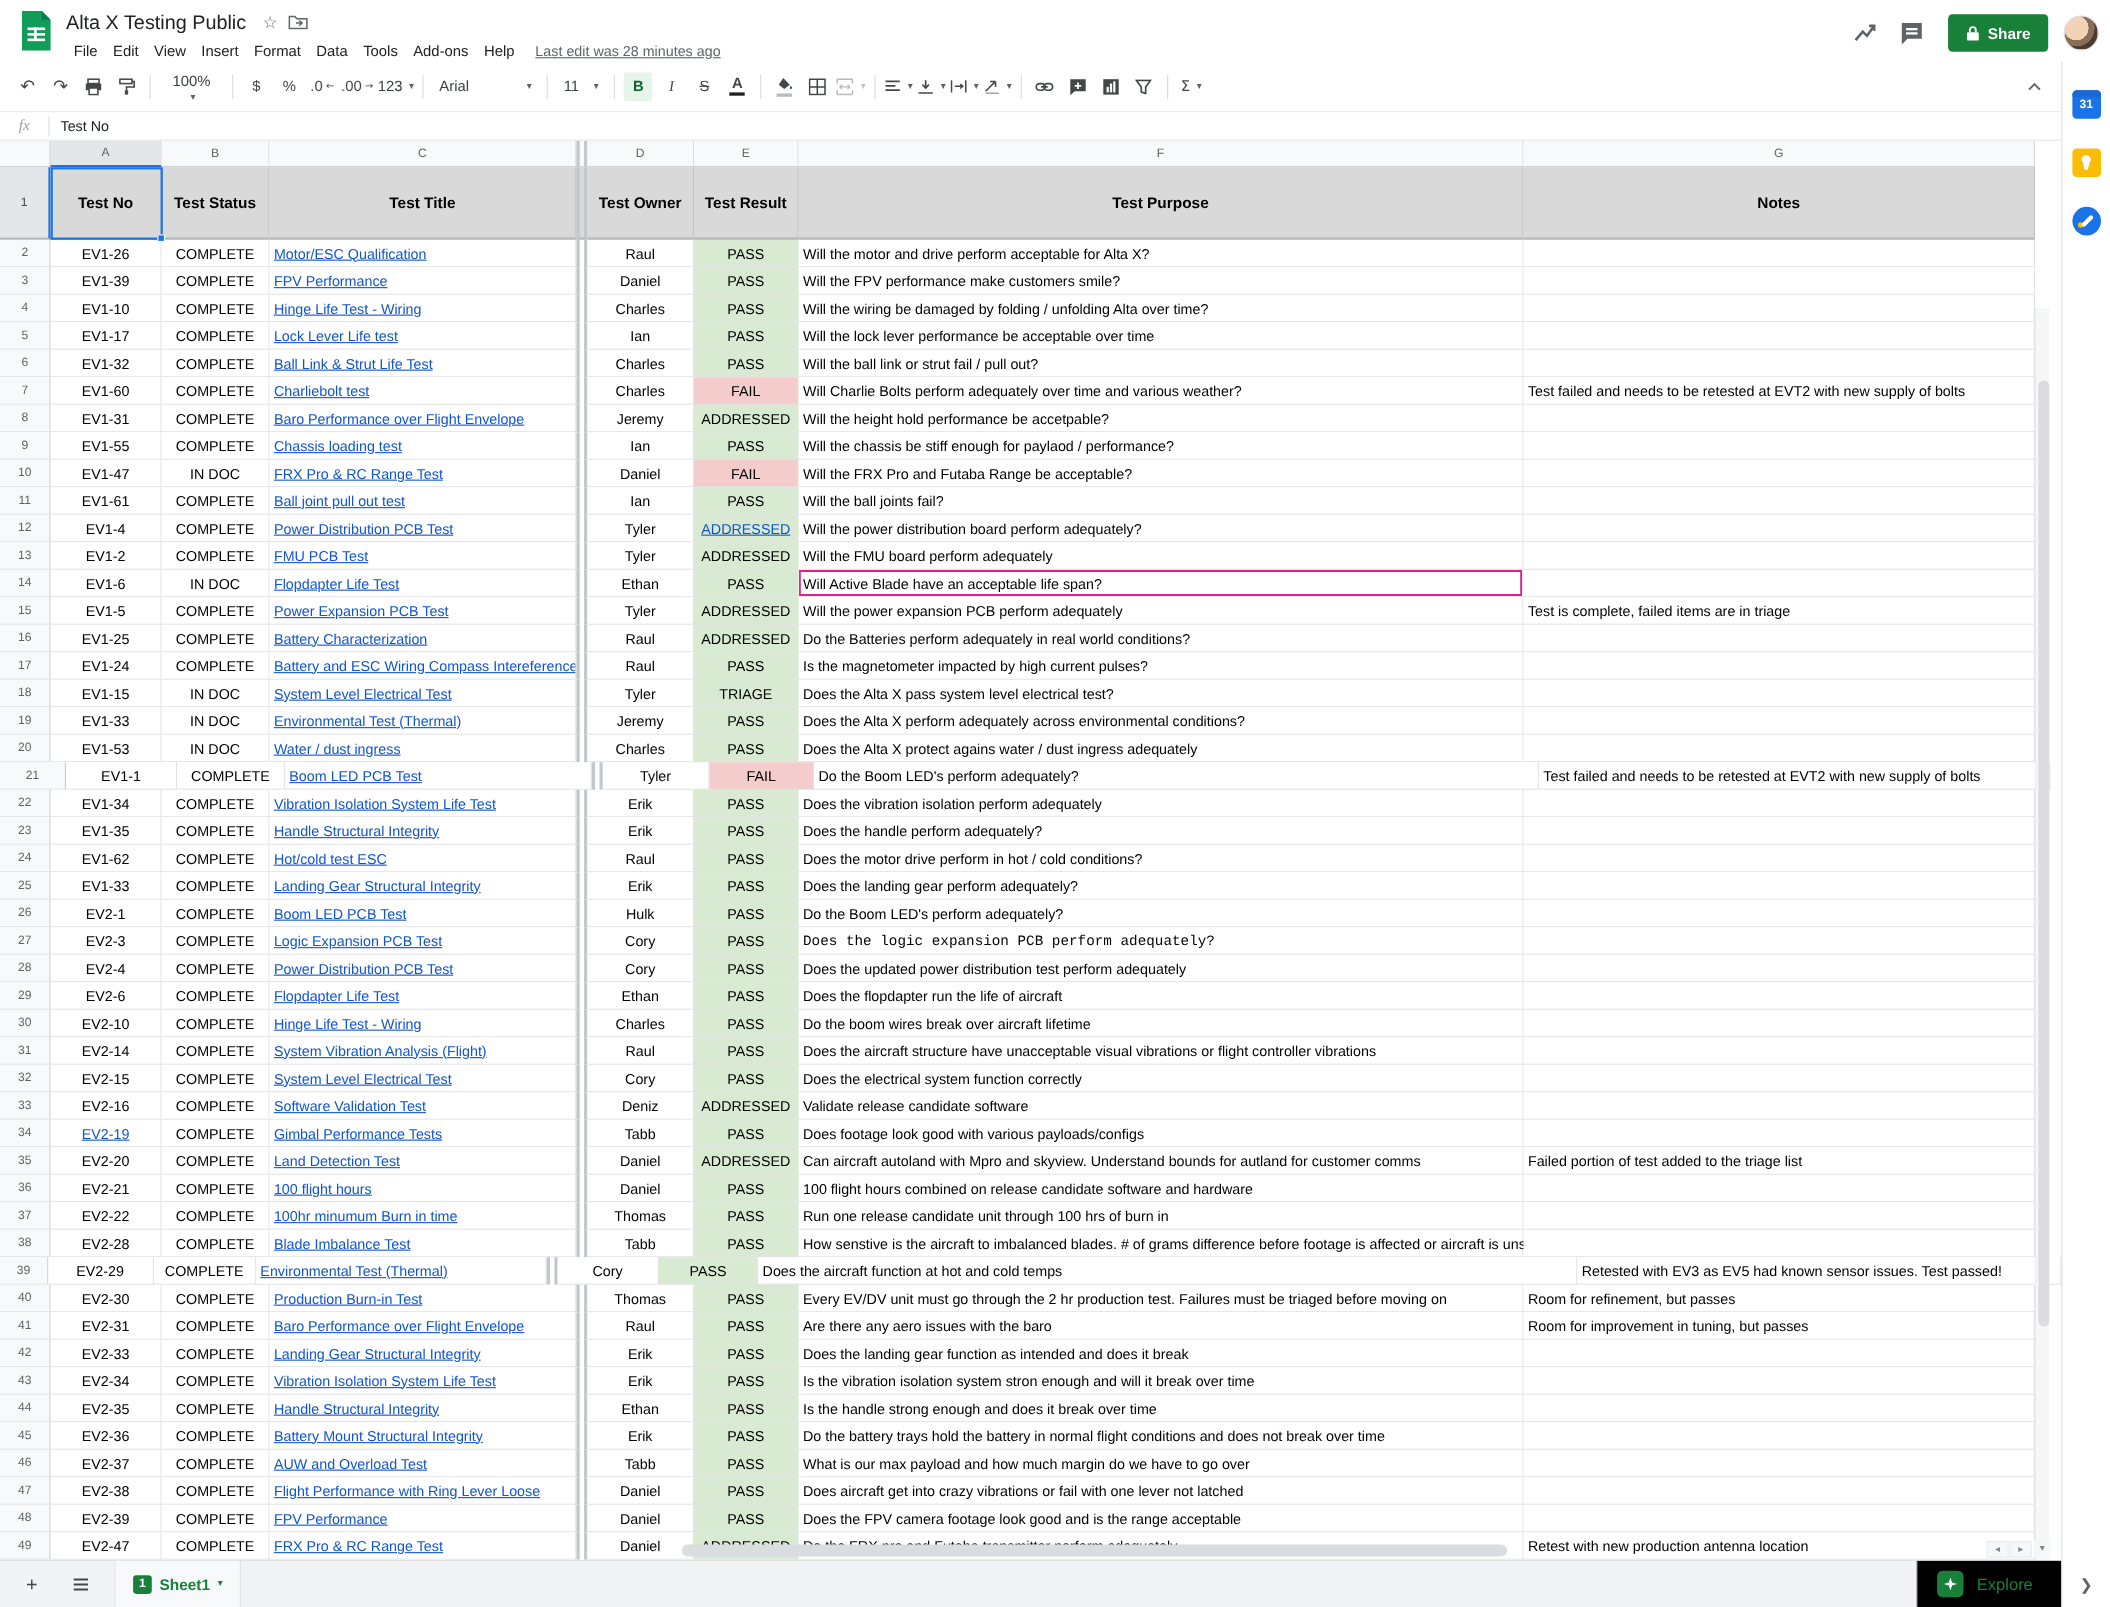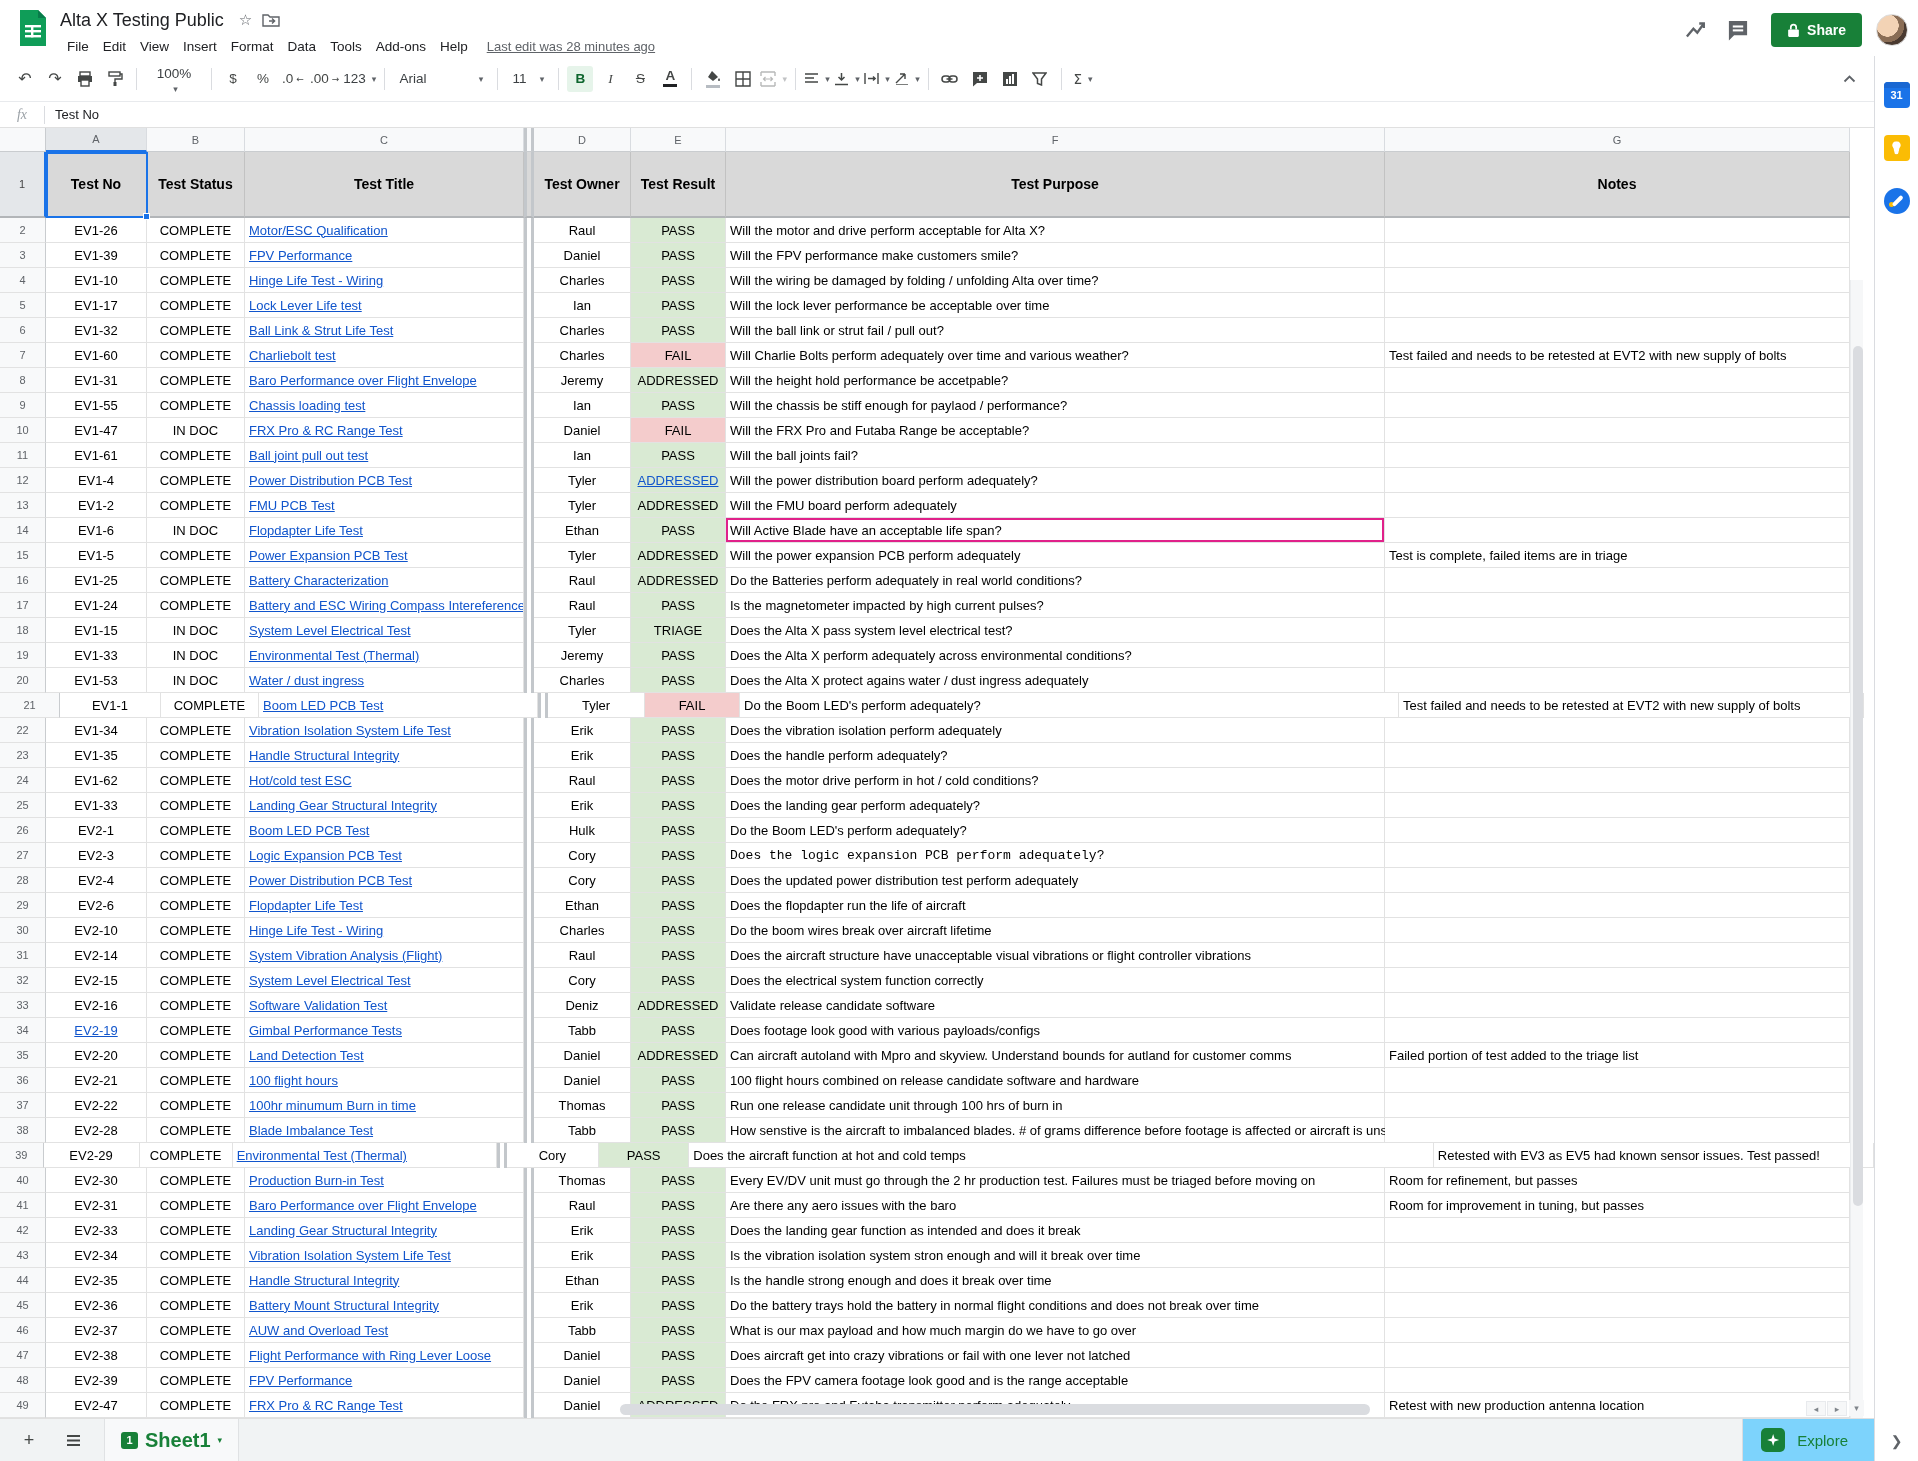--- a/index.html
+++ b/index.html
@@ -87,24 +87,24 @@
     font-size:9px; display:flex; align-items:center; justify-content:center; border:1px solid #e8eaed; }
 
   
   .bottombar { height:43px; background:#f1f3f4; border-top:1px solid #e0e0e0; display:flex; align-items:center; }
   .bb-btn { width:30px; height:30px; display:flex; align-items:center; justify-content:center;
     color:#444746; font-size:18px; margin-left:14px; border-radius:50%; }
   .sheet-tab { display:flex; align-items:center; gap:7px; background:#f8f9fa; height:100%;
     padding:0 16px; margin-left:16px; border-left:1px solid #e0e2e4; border-right:1px solid #e0e2e4; }
   .tab-badge { width:17px; height:17px; background:var(--green); color:#fff; border-radius:3px;
     font-size:11px; font-weight:bold; display:flex; align-items:center; justify-content:center; }
-  .tab-label { color:var(--green); font-size:20px; font-weight:bold; }
+  .tab-label { color:var(--green); font-size:14px; font-weight:bold; }
   .tab-caret { color:var(--green); font-size:9px; }
   .bb-spacer { flex:1; }
-  .explore { display:flex; align-items:center; gap:12px; background:#7dd3fc; height:100%;
+  .explore { display:flex; align-items:center; gap:12px; background:#000000; height:100%;
     padding:0 26px 0 18px; border-left:1px solid #dadce0; }
   .explore-label { color:var(--green); font-size:15px; }
   .explore-ic { width:24px; height:24px; background:var(--green); border-radius:5px; position:relative; }
   .explore-ic::after { content:""; position:absolute; left:6px; top:6px; width:12px; height:12px;
     background:#fff; clip-path:polygon(50% 0,62% 38%,100% 50%,62% 62%,50% 100%,38% 62%,0 50%,38% 38%); }
 
   
   .sidebar { width:44px; border-left:1px solid #dadce0; background:#fff; display:flex; flex-direction:column;
     align-items:center; padding-top:26px; position:relative; }
   .side-ic { width:26px; height:26px; margin-bottom:27px; position:relative; }

